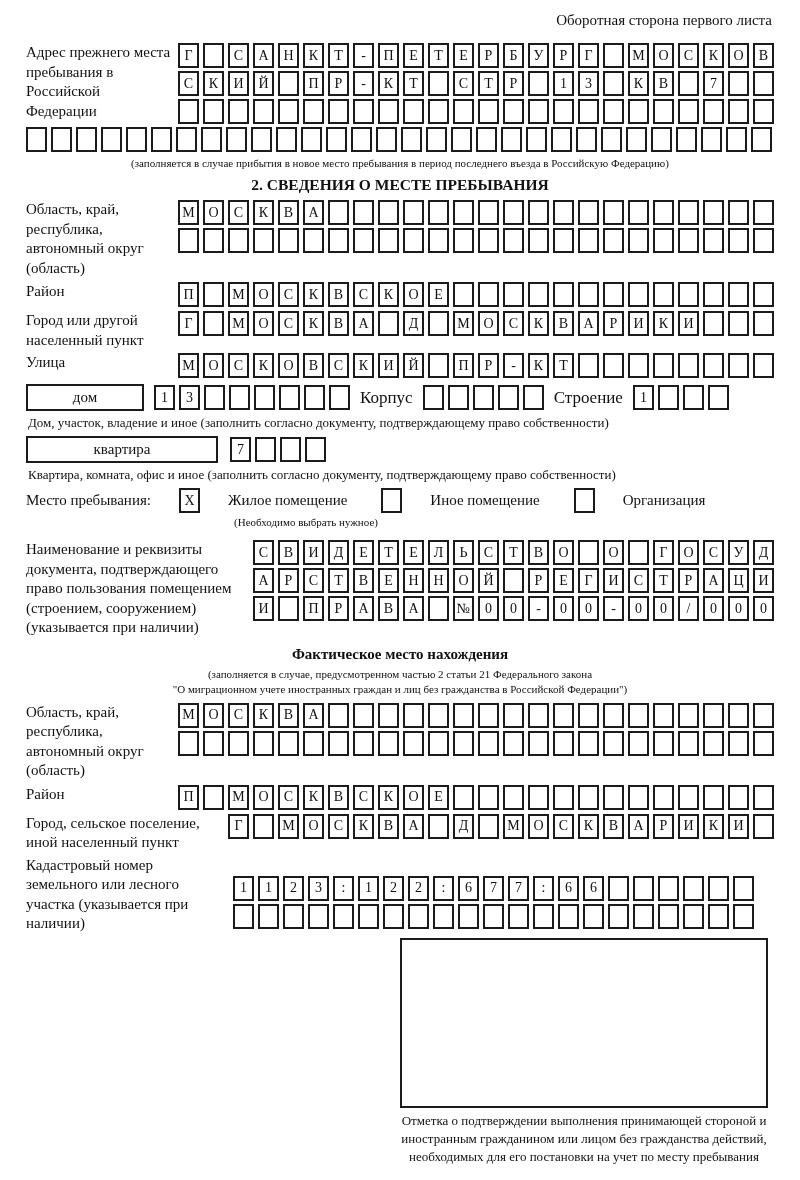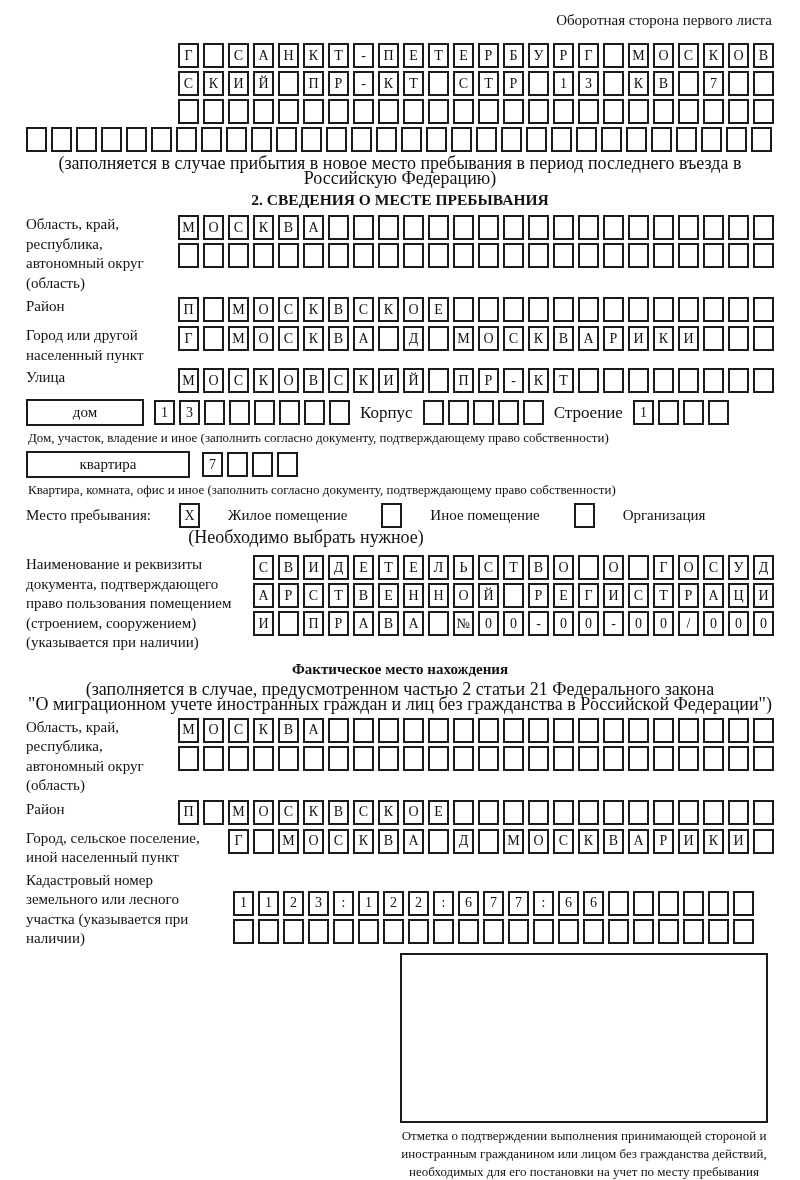--- a/index.html
+++ b/index.html
@@ -10,36 +10,36 @@
 
   .field{display:flex;align-items:flex-start;}
   .lbl{flex:1 1 auto;font-size:15px;line-height:19.5px;padding-right:6px;}
   .rows{display:flex;flex-direction:column;gap:3px;margin-left:auto;flex:0 0 auto;}
   .row{display:flex;gap:4px;}
   .cell{width:21px;height:25px;box-sizing:border-box;border:2px solid #1b1b1b;
         display:flex;align-items:center;justify-content:center;
         font-size:14px;background:#fff;flex:0 0 auto;}
   .overflow{margin-bottom:4px;}
 
-  .note{font-size:18px;line-height:15px;}
+  .note{font-size:11px;line-height:15px;}
   .note.center{text-align:center;}
   .note.left{text-align:left;margin:2px 0 6px 2px;font-size:13px;}
   .note.choose{width:560px;text-align:center;margin:1px 0 10px;}
 
   .sec-title{text-align:center;font-weight:bold;font-size:15.5px;margin:5px 0 6px;}
   .fact-title{text-align:center;font-weight:bold;font-size:15px;margin:6px 0 4px;}
 
   .mb3{margin-bottom:3px;} .mb4{margin-bottom:4px;} .mb5{margin-bottom:5px;}
   .mb6{margin-bottom:6px;} .mb8{margin-bottom:8px;}
 
   .house-line{display:flex;align-items:center;gap:10px;margin:2px 0 4px;}
   .apt-line{display:flex;align-items:center;gap:12px;margin:2px 0 4px;}
   .wide-box{height:27px;box-sizing:border-box;border:2px solid #1b1b1b;
             display:flex;align-items:center;justify-content:center;font-size:15px;}
-  .w150{width:118px;} .w200{width:164px;}
+  .w150{width:118px;} .w200{width:192px;}
   .inl{font-size:17px;}
 
   .stay-line{display:flex;align-items:center;font-size:15px;margin:4px 0 2px;gap:16px;}
   .stay-line .cell{margin:0 12px;}
   .stay-line .optlbl{margin-right:6px;}
 
   .rows.cad{margin-right:20px;padding-top:20px;}
 
   .stamp-box{margin:4px 0 4px 374px;width:368px;height:170px;
              box-sizing:border-box;border:2px solid #1b1b1b;}
@@ -47,20 +47,21 @@
                  font-size:13px;line-height:18px;}
 </style>
 </head>
 <body>
 
 <div class="page">
 
   <div class="hdr">Оборотная сторона первого листа</div>
 
   <div class="field mb3">
+    <div class="lbl">Адрес прежнего места пребывания в Российской Федерации</div>
     <div class="rows">
       <div class="row">
           <span class="cell">Г</span>
           <span class="cell"></span>
           <span class="cell">С</span>
           <span class="cell">А</span>
           <span class="cell">Н</span>
           <span class="cell">К</span>
           <span class="cell">Т</span>
           <span class="cell">-</span>

